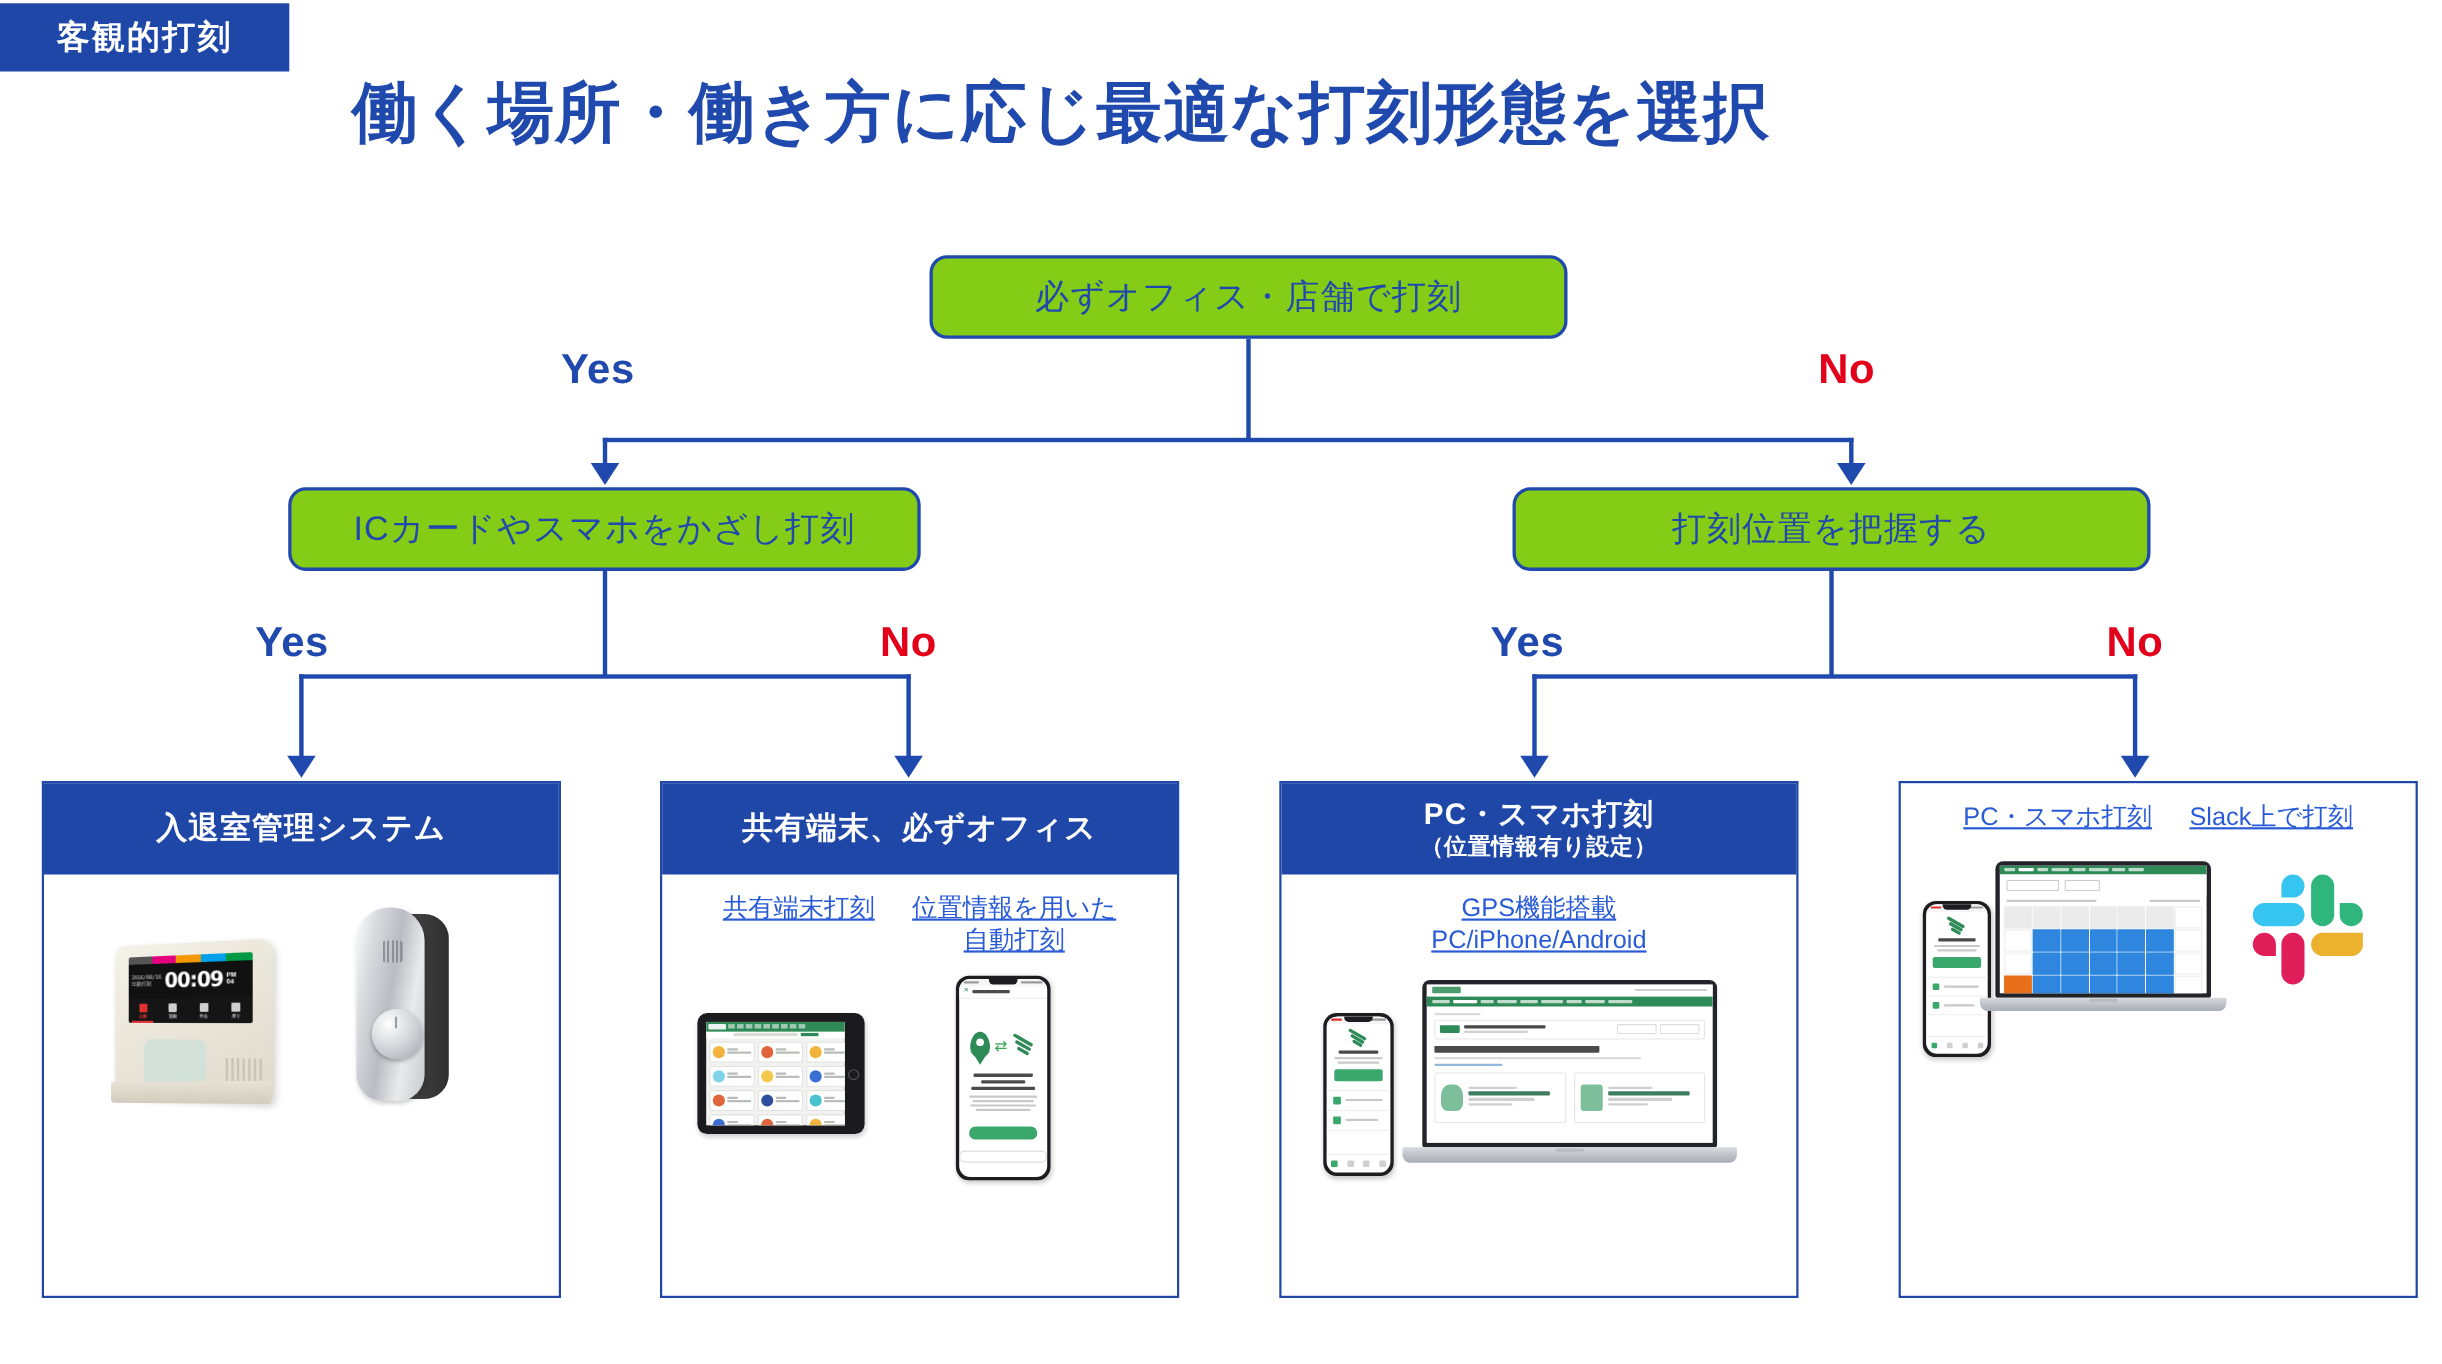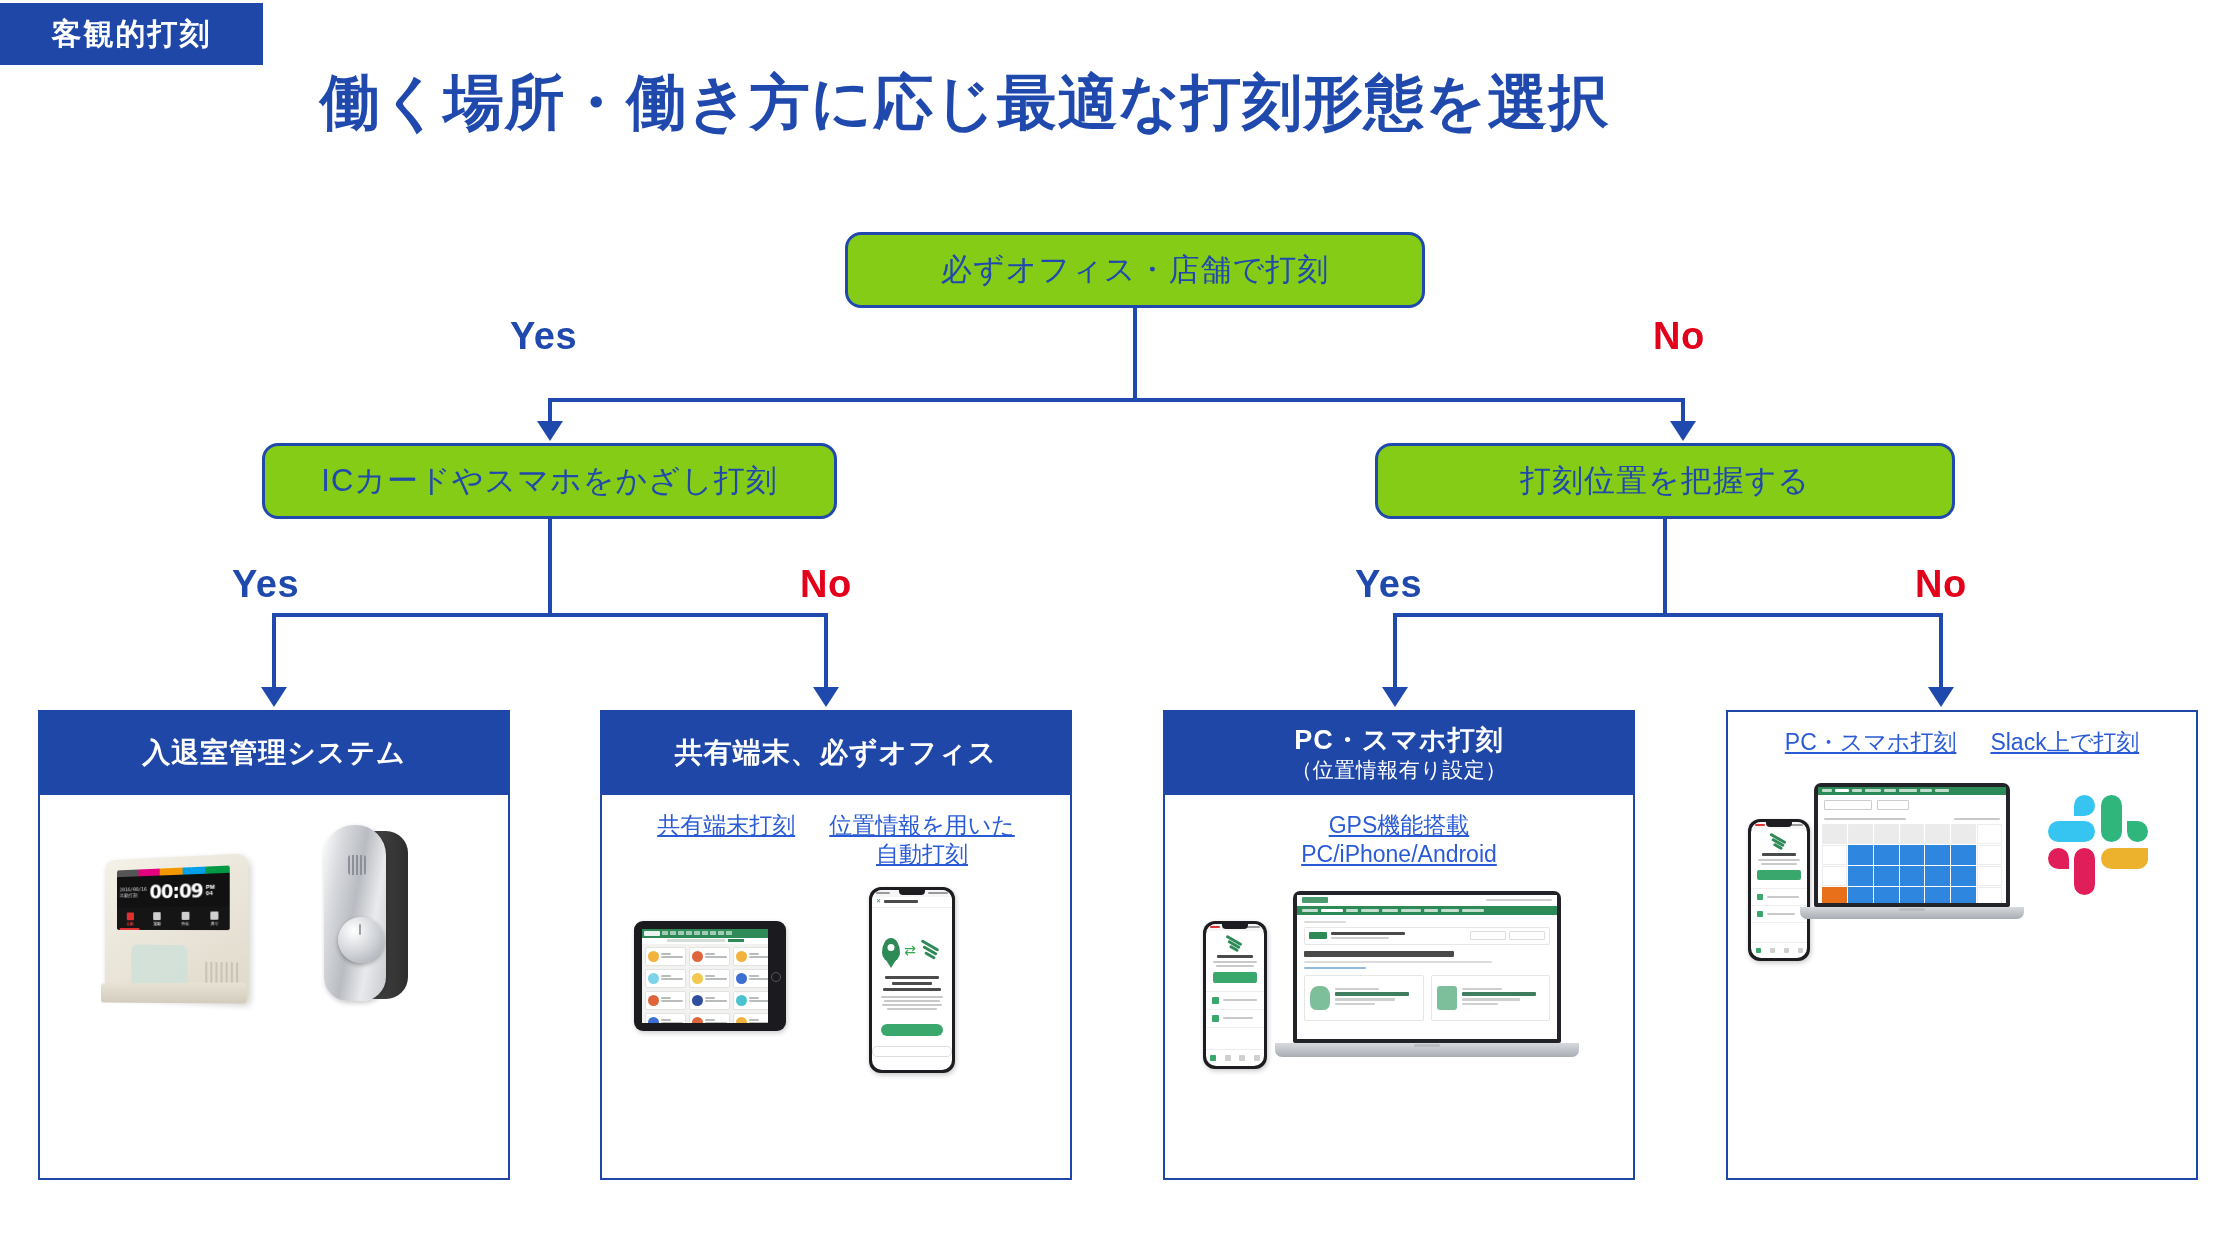--- a/index.html
+++ b/index.html
@@ -58,21 +58,21 @@
   .card{
     position:absolute;box-sizing:border-box;
     border:2px solid #1F47A8;background:#fff;
   }
   .card-head{
     background:#1F47A8;color:#fff;
     display:flex;flex-direction:column;align-items:center;justify-content:center;
     height:83px;box-sizing:border-box;
   }
   .card-head .h1{font-size:27px;font-weight:bold;letter-spacing:1px;line-height:1.15;white-space:nowrap;}
-  .card-head .h2{font-size:21px;font-weight:normal;letter-spacing:0.5px;line-height:1.15;white-space:nowrap;margin-top:2px;}
+  .card-head .h2{font-size:21px;font-weight:bold;letter-spacing:0.5px;line-height:1.15;white-space:nowrap;margin-top:2px;}
   .card-head.single .h1{font-size:28px;}
   .card-links{
     display:flex;justify-content:center;align-items:flex-start;
     padding-top:16px;gap:34px;
   }
   .card-links.one{justify-content:center;}
   .lnk{
     color:#2A5BD7;text-decoration:underline;font-size:23px;line-height:1.25;
     text-align:center;cursor:pointer;white-space:pre-line;
   }

